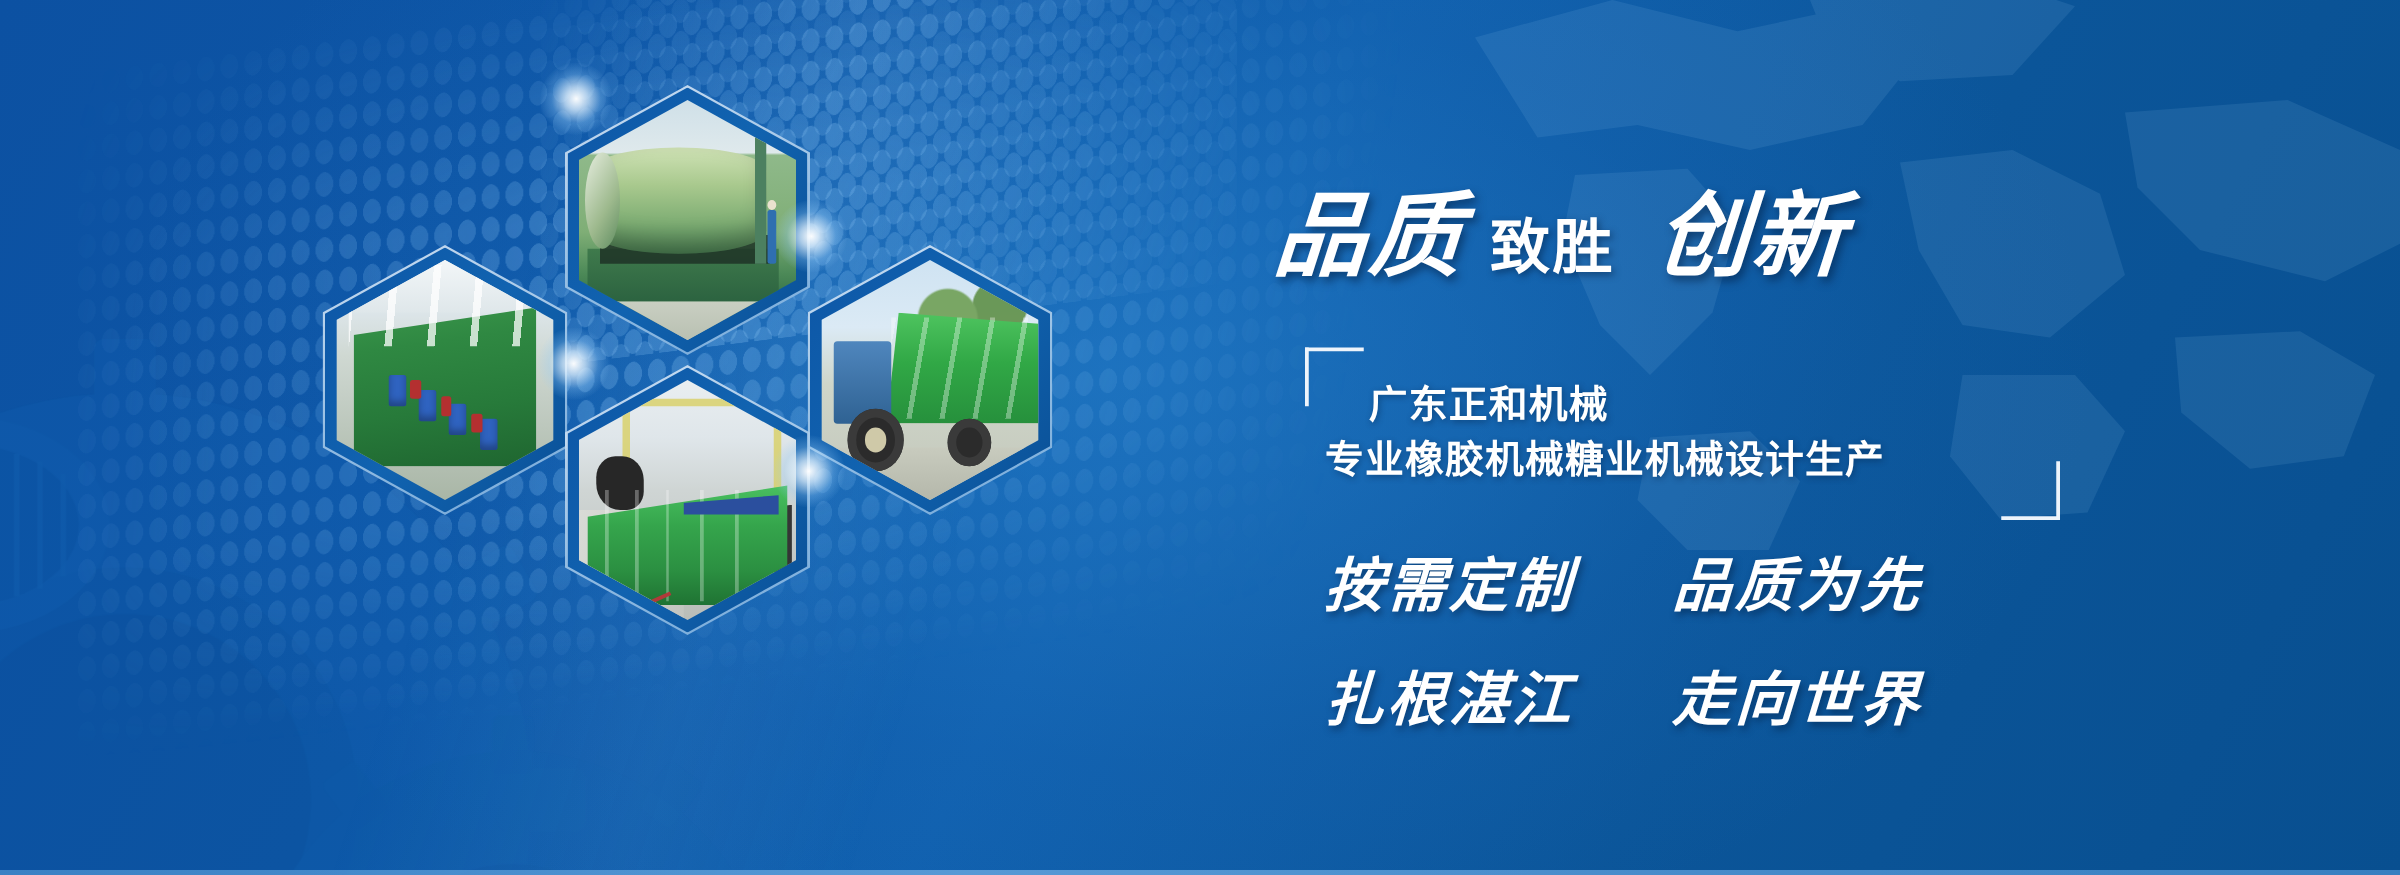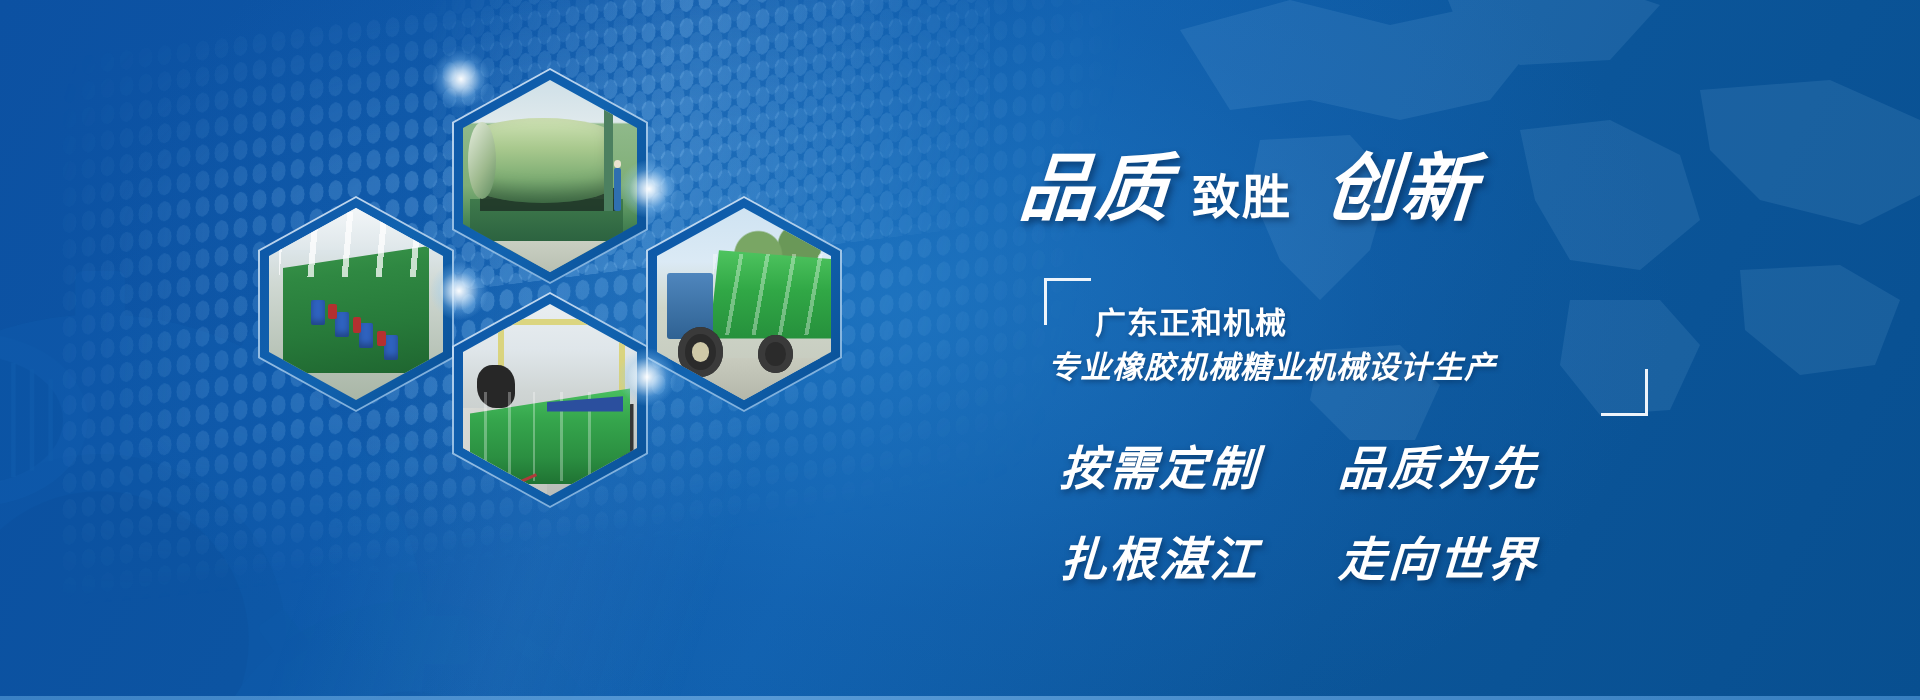--- a/index.html
+++ b/index.html
@@ -171,21 +171,21 @@
   .corner{position:absolute;border-color:#eef4fb;}
   .corner.tl{left:0;top:0;width:44px;height:44px;border-left:3px solid #eef4fb;border-top:3px solid #eef4fb;}
   .corner.br{right:-24px;bottom:-8px;width:44px;height:44px;border-right:3px solid #eef4fb;border-bottom:3px solid #eef4fb;}
   .subline{
     color:#ffffff;font-weight:700;font-size:31px;letter-spacing:1px;
     text-shadow:1px 2px 5px rgba(0,30,66,.45);
     font-family:"Liberation Sans","DejaVu Sans",sans-serif;
     white-space:nowrap;
   }
   .subline.one{position:absolute;left:38px;top:20px;margin-left:13px;}
-  .subline.two{position:absolute;left:4px;top:64px;font-style:italic;}
+  .subline.two{position:absolute;left:16px;top:64px;}
 
   .slogans{position:absolute;left:40px;top:430px;width:700px;}
   .slogan{
     color:#ffffff;font-size:47px;font-weight:700;letter-spacing:3px;
     font-family:"DejaVu Serif","Liberation Serif",serif;
     font-style:italic;
     text-shadow:2px 3px 6px rgba(0,28,62,.5);
     white-space:nowrap;margin-bottom:22px;
     transform:skewX(-3deg);
   }

